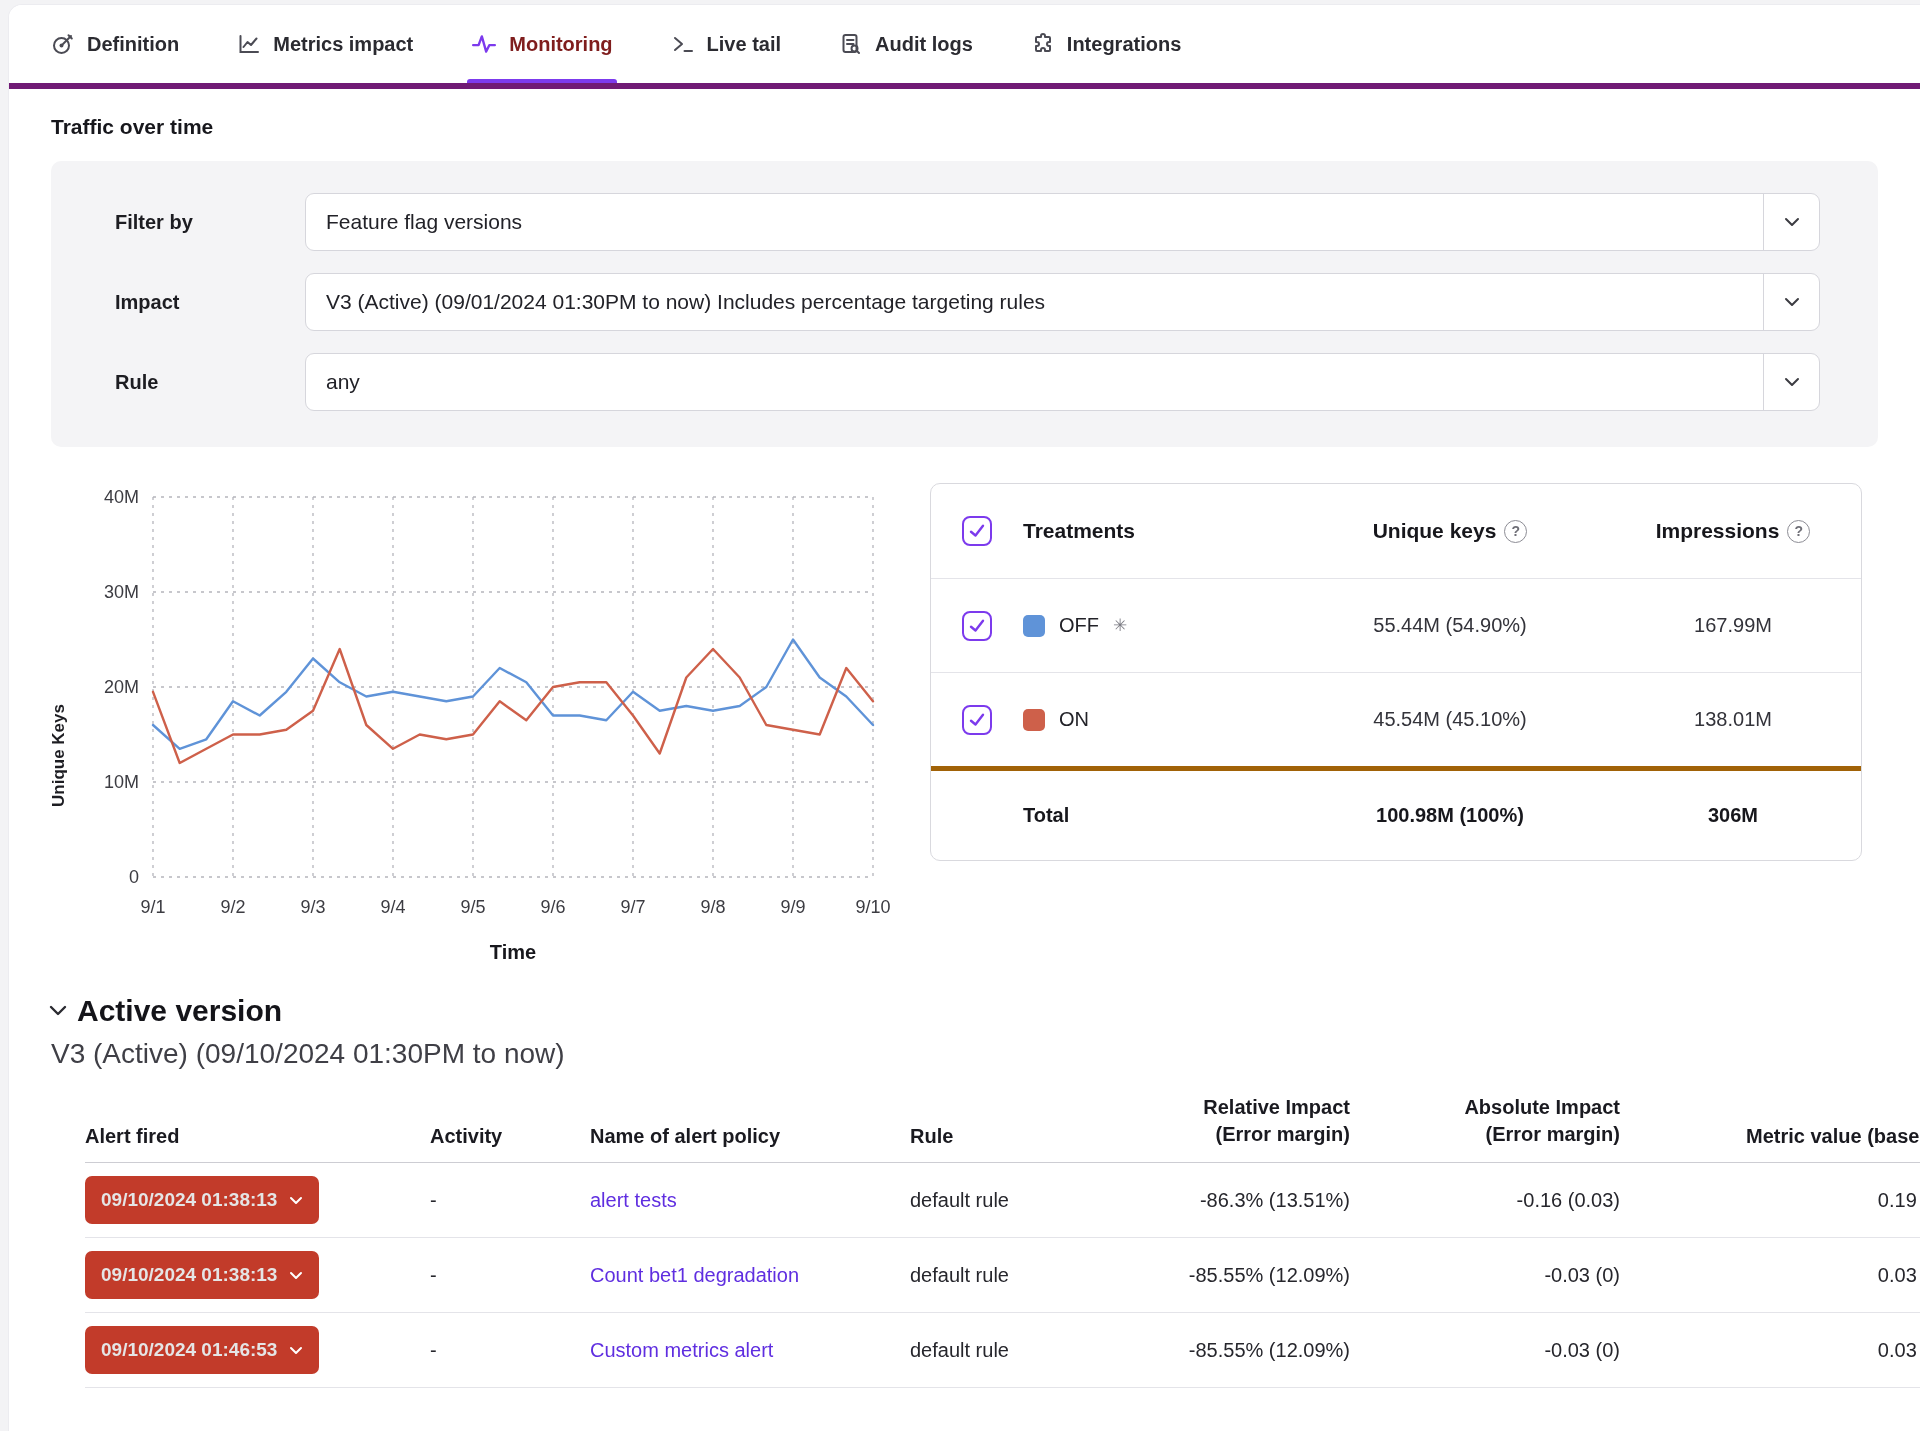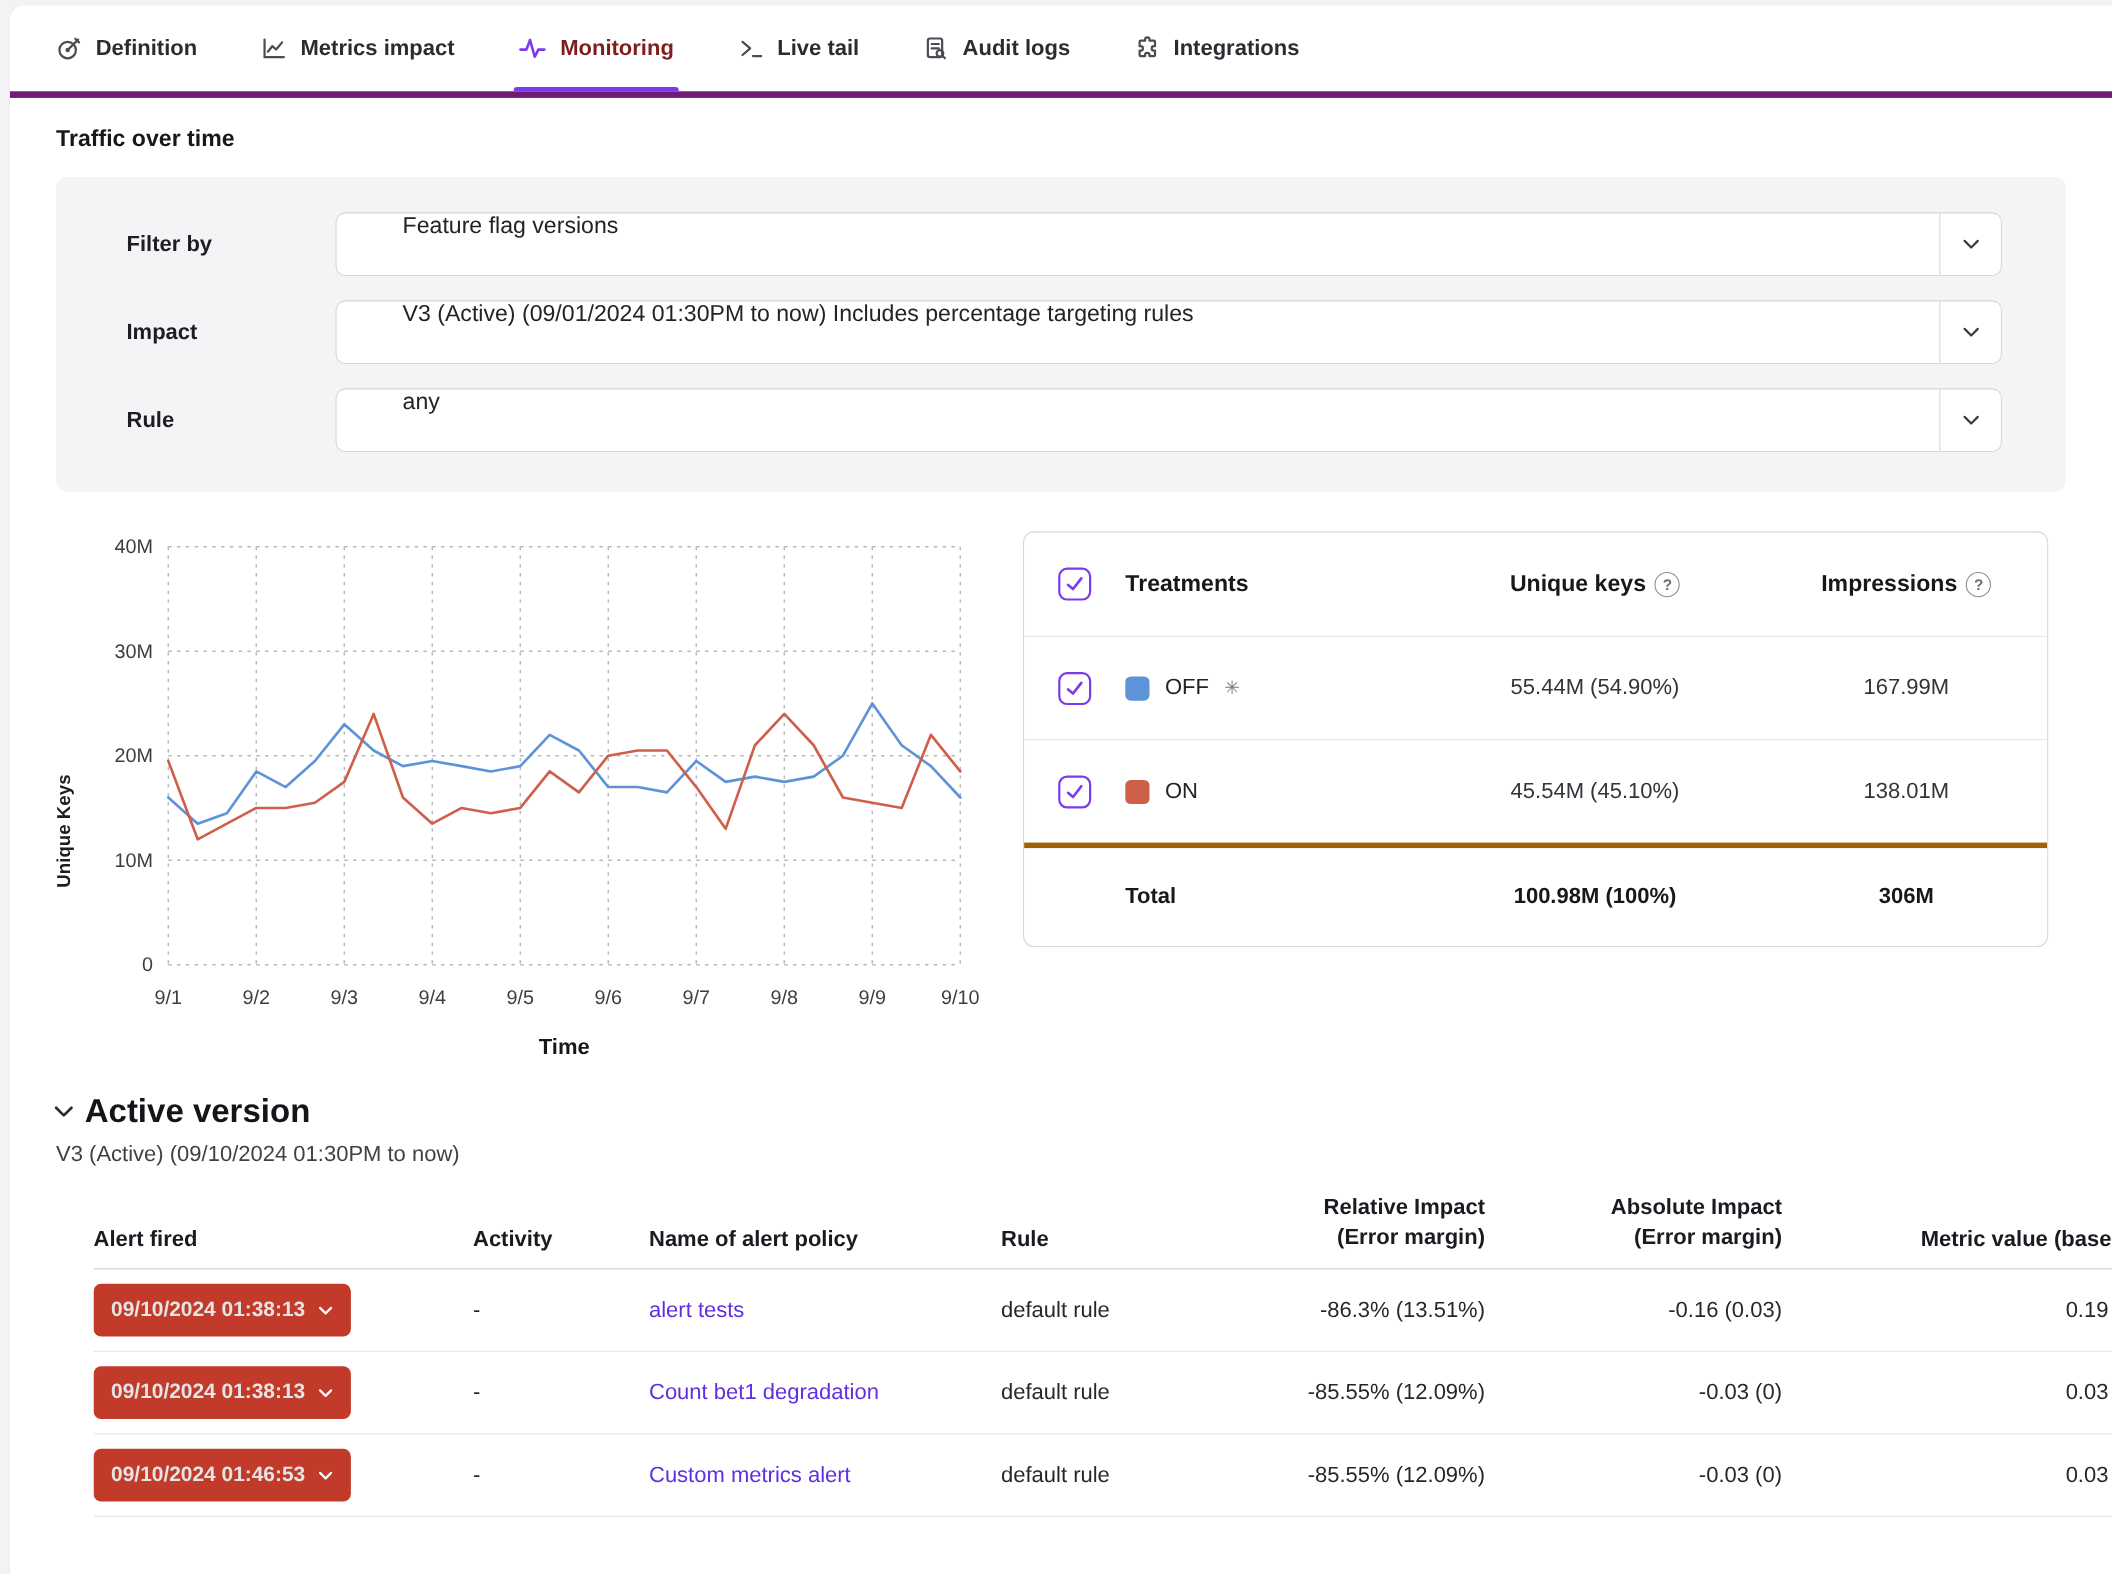--- a/index.html
+++ b/index.html
@@ -15,21 +15,21 @@
   .tab.active .tlabel { color:#7f1d1d; }
   .tab.active::after { content:""; position:absolute; left:-4px; right:-4px; bottom:0; height:4px; border-radius:3px 3px 0 0; background:#7c3aed; }
 
   
   .section-title { font-size:21px; font-weight:700; margin:26px 0 0 42px; color:#17171c; }
 
   
   .filter-card { margin:22px 42px 0 42px; background:#f4f4f6; border-radius:10px; padding:32px 58px 36px 64px; display:flex; flex-direction:column; gap:22px; }
   .frow { display:flex; align-items:center; }
   .flabel { width:190px; font-size:20px; font-weight:700; color:#1d1d22; }
-  .select { flex:1; height:58px; background:#fff; border:1px solid #d6d6dc; border-radius:9px; display:flex; align-items:flex-start; cursor:pointer;padding-left:40px; }
+  .select { flex:1; height:58px; background:#fff; border:1px solid #d6d6dc; border-radius:9px; display:flex; align-items:center; cursor:pointer; }
   .sval { flex:1; padding:0 20px; font-size:21px; color:#222228; white-space:nowrap; overflow:hidden; }
   .schev { width:56px; height:100%; border-left:1px solid #d6d6dc; display:flex; align-items:center; justify-content:center; color:#3c3c42; }
 
   
   .main-row { display:flex; align-items:flex-start; padding:36px 58px 0 40px; }
   .chart-area { display:flex; }
   .ylab { writing-mode:vertical-rl; transform:rotate(180deg); text-align:center; font-size:17px; font-weight:700; color:#1d1d22; padding-bottom:64px; width:34px; }
   .chart-col { display:flex; flex-direction:column; }
   svg text { font-family:"Liberation Sans", sans-serif; }
   .xlab { width:720px; margin-left:70px; text-align:center; font-size:20px; font-weight:700; color:#17171c; margin-top:6px; }
@@ -47,21 +47,21 @@
   .tname { display:flex; align-items:center; gap:14px; font-size:20px; color:#222228; }
   .swatch { width:22px; height:22px; border-radius:5px; display:inline-block; }
   .marker { color:#7a7a82; font-size:17px; }
   .help { width:23px; height:23px; border:1.5px solid #8d8d95; border-radius:50%; color:#6e6e76; font-size:14px; font-weight:700; display:inline-flex; align-items:center; justify-content:center; cursor:pointer; }
   .bold { font-weight:700; color:#17171c; }
 
   
   .av-head { display:flex; align-items:center; gap:10px; margin:30px 0 0 40px; }
   .av-chev { color:#2b2b31; display:flex; cursor:pointer; }
   .av-title { font-size:30px; font-weight:700; color:#141419; }
-  .av-sub { margin:10px 0 0 42px; font-size:20px; color:#3f3f46; }
+  .av-sub { margin:10px 0 0 42px; font-size:28px; color:#3f3f46; }
 
   
   .alerts { margin:24px 0 0 76px; width:1844px; overflow:hidden; }
   .agrid { display:grid; grid-template-columns:345px 160px 320px 210px 270px 280px 1fr; }
   .ahead { align-items:end; padding-bottom:14px; border-bottom:1px solid #cdcdd3; }
   .ahead .hcell { font-size:20px; font-weight:700; color:#1a1a20; }
   .hr { text-align:right; padding-right:4px; }
   .h2l { display:flex; flex-direction:column; align-items:flex-end; line-height:1.35; }
   .pad-rel { padding-right:40px; }
   .pad-abs { padding-right:50px; }

